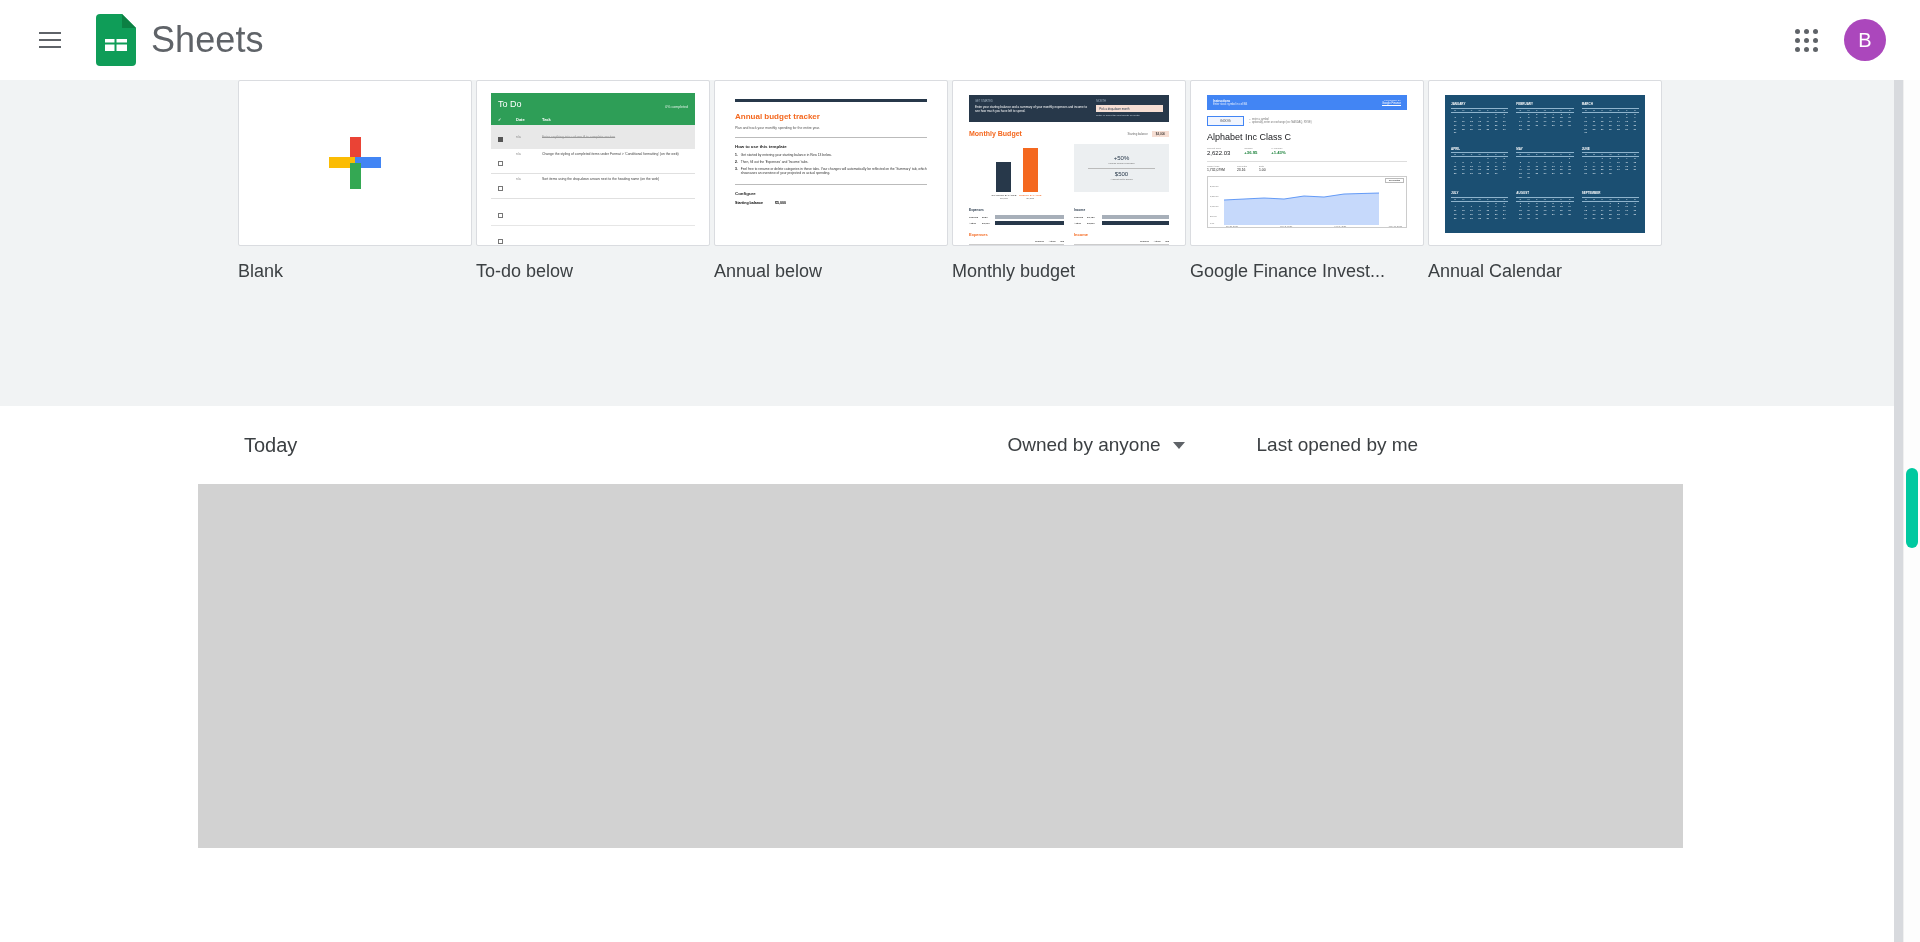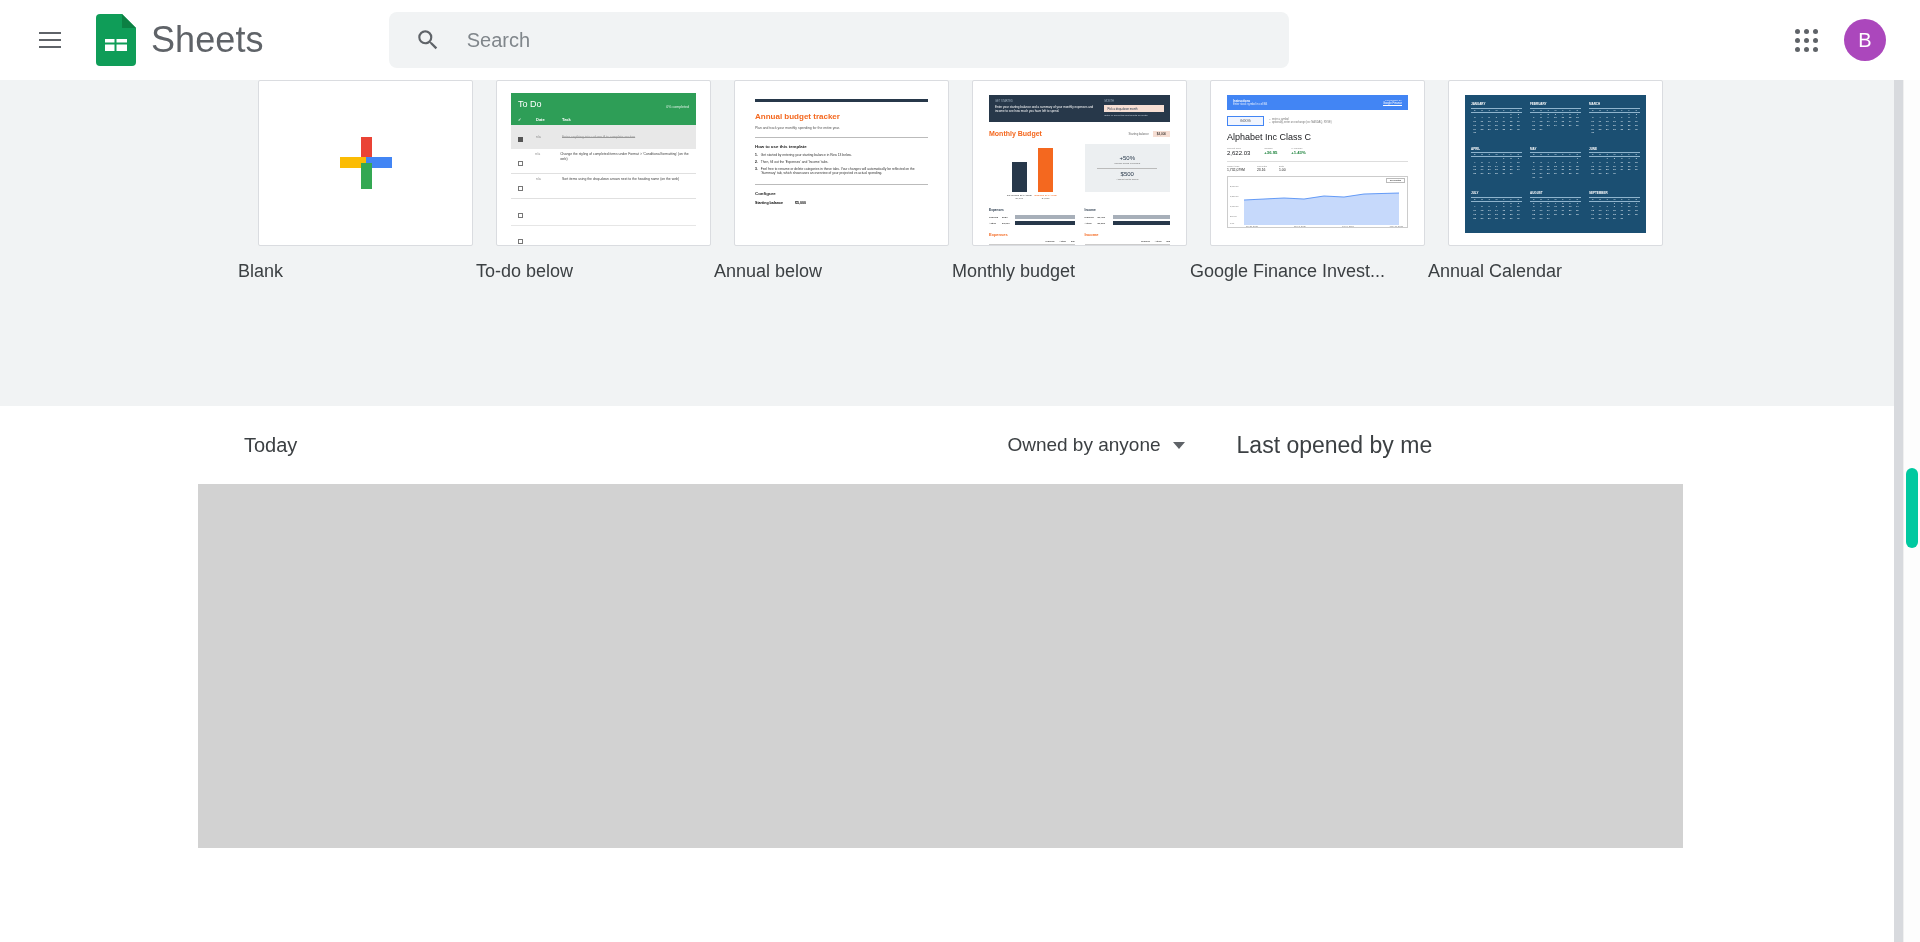--- a/index.html
+++ b/index.html
@@ -114,23 +114,23 @@
     justify-content: center; gap: 4px; border-radius: 50%;
   }
   .overflow-btn i { width: 5px; height: 5px; background: #5f6368; border-radius: 50%; display:block; }
 
   .template-row {
     display: flex; gap: 23px;
     padding-left: 238px;
   }
   .tpl-card { width: 215px; cursor: pointer; }
   .tpl-thumb {
-    width: 215px; height: 166px;
+    width: 234px; height: 166px;
     background: #fff; border: 1px solid #dadce0; border-radius: 2px;
-    overflow: hidden; position: relative; margin-left: 20px;
+    overflow: hidden; position: relative;
   }
   .tpl-label {
     margin-top: 15px; font-size: 18px; color: #3c4043;
     white-space: nowrap; overflow: hidden; text-overflow: ellipsis;
   }
 
   
   .plus-icon { position:absolute; left:50%; top:50%; transform: translate(-50%,-50%); }
 
   
@@ -147,21 +147,21 @@
     margin-left: 710px; font-size: 19px; color: #3c4043;
     display: flex; align-items: center; gap: 12px; cursor: pointer;
     white-space: nowrap;
   }
   .caret-down {
     width: 0; height: 0;
     border-left: 6px solid transparent; border-right: 6px solid transparent;
     border-top: 7px solid #5f6368;
   }
   .fl-sortlabel {
-    margin-left: 52px; font-size: 23px; color: #3c4043;
+    margin-left: 72px; font-size: 19px; color: #3c4043;
     cursor: pointer; white-space: nowrap;
   }
   .fl-icons {
     margin-left: auto; display: flex; align-items: center;
     gap: 30px; padding-right: 244px;
   }
   .fl-icons .ico { width: 32px; height: 32px; cursor: pointer; }
 
   .placeholder-block {
     margin-left: 198px;
@@ -204,26 +204,20 @@
         <path d="M26 0l14 14H26z" fill="#0c8043"></path>
         <rect x="9" y="21" width="22" height="16" fill="#ffffff"></rect>
         <rect x="9" y="21" width="22" height="4" fill="#0f9d58"></rect>
         <rect x="18.5" y="21" width="2" height="16" fill="#0f9d58"></rect>
         <rect x="9" y="28.5" width="22" height="2" fill="#0f9d58"></rect>
       </svg>
     </div>
     <div class="brand-name">Sheets</div>
   </div>
 
-  <div class="search-wrap">
-    <svg class="search-icon" viewBox="0 0 24 24">
-      <path fill="#5f6368" d="M15.5 14h-.79l-.28-.27A6.47 6.47 0 0 0 16 9.5 6.5 6.5 0 1 0 9.5 16c1.61 0 3.09-.59 4.23-1.57l.27.28v.79l5 4.99L20.49 19l-4.99-5zm-6 0C7.01 14 5 11.99 5 9.5S7.01 5 9.5 5 14 7.01 14 9.5 11.99 14 9.5 14z"></path>
-    </svg>
-    <input class="search-input" value="" placeholder="Search" style="">
-  </div>
 
   <div class="header-right">
     <div class="apps-grid">
       <i></i>
         <i></i>
         <i></i>
         <i></i>
         <i></i>
         <i></i>
         <i></i>

